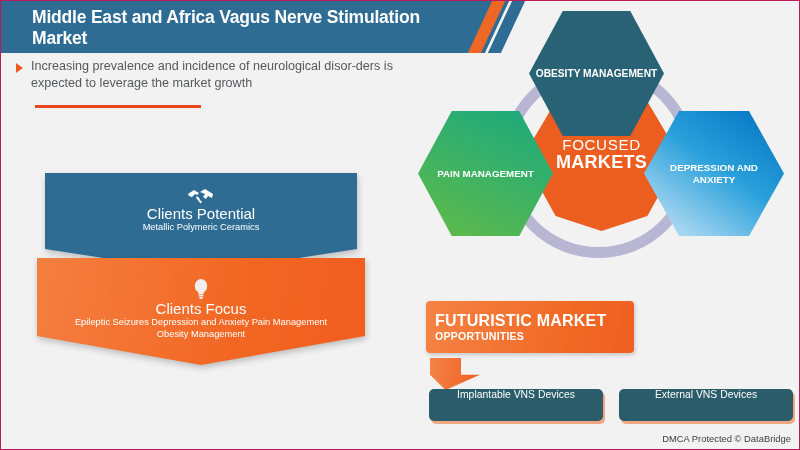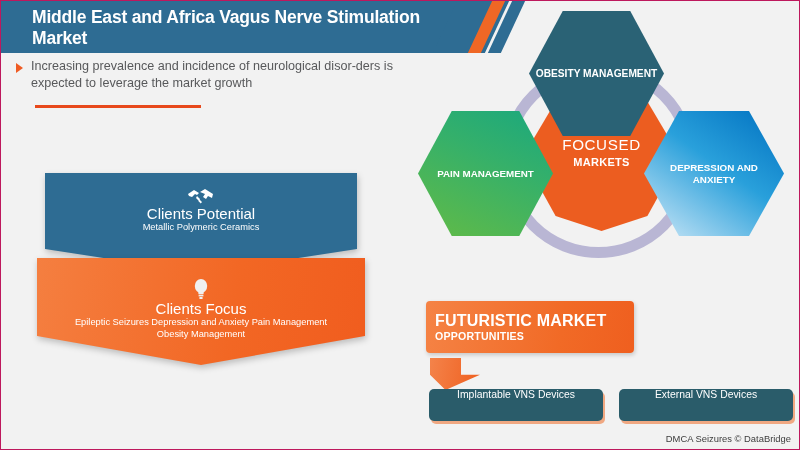--- a/index.html
+++ b/index.html
@@ -143,21 +143,21 @@
     font-size: 9.8px;
   }
   #hex-center {
     left: 128px; top: 78px; width: 135px; height: 150px;
     background: #ec5d20;
     clip-path: polygon(25% 0, 75% 0, 100% 38%, 100% 64%, 84% 90%, 50% 100%, 16% 90%, 0 64%, 0 38%);
     display: block;
     padding-top: 55px;
   }
   #hex-center .c1 { font-size: 15.2px; font-weight: 400; letter-spacing: 0.6px; line-height: 17px; }
-  #hex-center .c2 { font-size: 11px; font-weight: bold; letter-spacing: 0.3px; line-height: 19px; }
+  #hex-center .c2 { font-size: 18px; font-weight: bold; letter-spacing: 0.3px; line-height: 19px; }
 
   
   #fut-box {
     position: absolute; left: 425px; top: 300px;
     width: 208px; height: 52px;
     background: linear-gradient(100deg, #f58345 0%, #f16a26 65%, #ef5f1f 100%);
     border-radius: 4px;
     color: #ffffff;
     padding: 10px 0 0 9px;
     box-shadow: 1px 2px 4px rgba(0,0,0,0.18);
@@ -264,15 +264,15 @@
   </div>
   <div id="fut-arrow-icon"></div>
 
   <div class="dev-box" id="dev-box-1">
     <span>Implantable VNS Devices</span>
   </div>
   <div class="dev-box" id="dev-box-2">
     <span>External VNS Devices</span>
   </div>
 
-  <div id="footer-text">DMCA Seizures © DataBridge</div>
+  <div id="footer-text">DMCA Protected © DataBridge</div>
 
 </div>
 
 </body></html>

